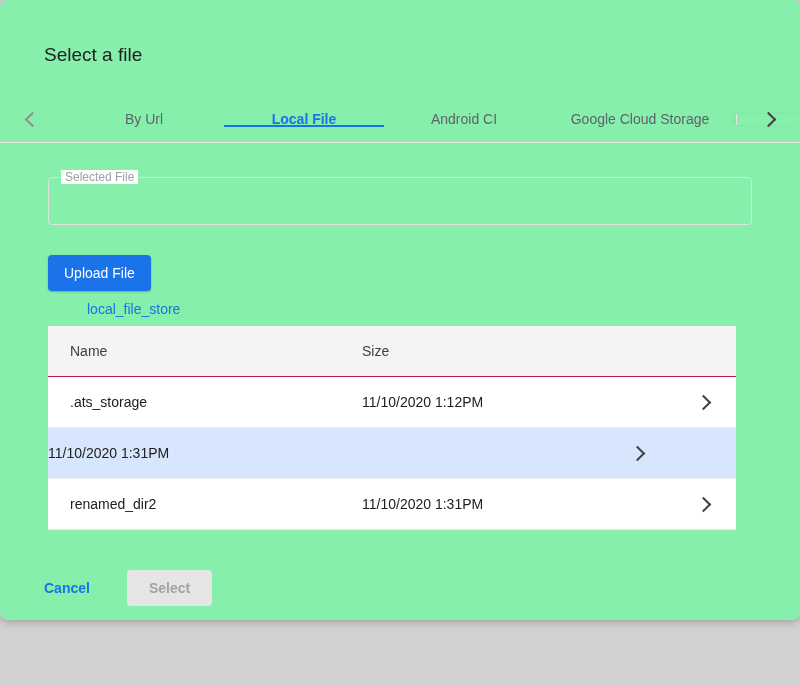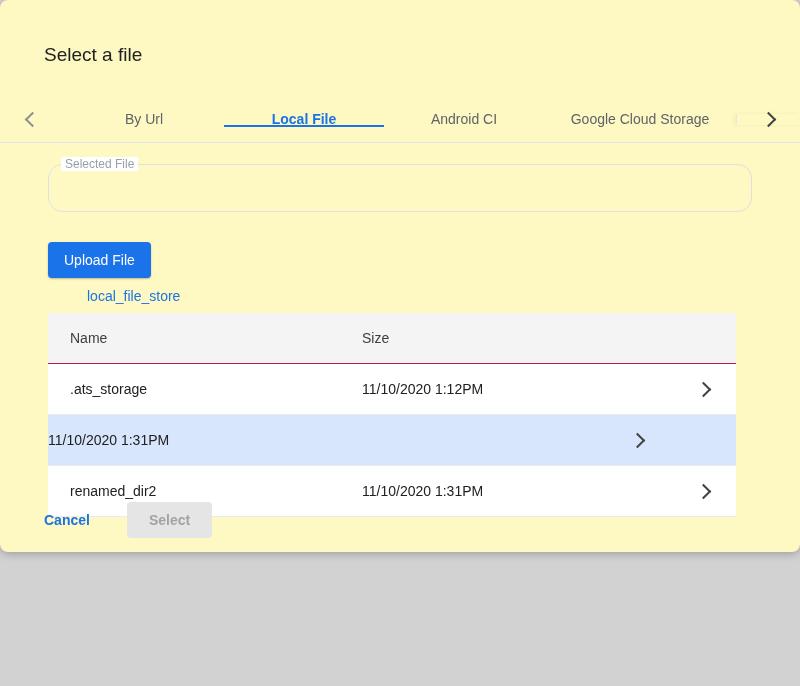--- a/index.html
+++ b/index.html
@@ -5,22 +5,22 @@
   html, body { margin: 0; padding: 0; }
   body {
     width: 800px; height: 686px;
     background: #d2d2d2;
     font-family: "Liberation Sans", sans-serif;
     position: relative;
     overflow: hidden;
   }
   .dialog {
     position: absolute; top: 0; left: 0;
-    width: 800px; height: 552px;
-    background: #fef9c3;
+    width: 800px; height: 620px;
+    background: #86efac;
     border-radius: 8px;
     box-shadow: 0 2px 8px rgba(0,0,0,0.25);
     overflow: hidden;
   }
   .title {
     margin: 0; padding: 44px 0 0 44px;
     font-size: 19px; font-weight: 400; color: #212121;
   }
   
   .tabbar {
@@ -50,22 +50,22 @@
   .chev {
     display: inline-block; width: 9px; height: 9px;
     border-style: solid; border-width: 0 2px 2px 0; border-color: #424242;
   }
   .chev.right { transform: rotate(-45deg); }
   .chev.left  { transform: rotate(135deg); }
   .chev.muted { border-color: #8f8f8f; }
   
   .content { padding: 0 48px; }
   .field {
-    position: relative; margin-top: 21px; height: 46px;
-    border: 1px solid #e0e0e0; border-radius: 14px;
+    position: relative; margin-top: 34px; height: 46px;
+    border: 1px solid #e0e0e0; border-radius: 4px;
   }
   .field-label {
     position: absolute; top: -8px; left: 12px;
     background: #fff; padding: 0 4px;
     font-size: 12px; color: #9aa0a6;
   }
   .field input {
     width: 100%; height: 100%; box-sizing: border-box;
     border: none; outline: none; background: transparent;
     padding: 0 14px; font: 14px "Liberation Sans", sans-serif; color: #212121;

